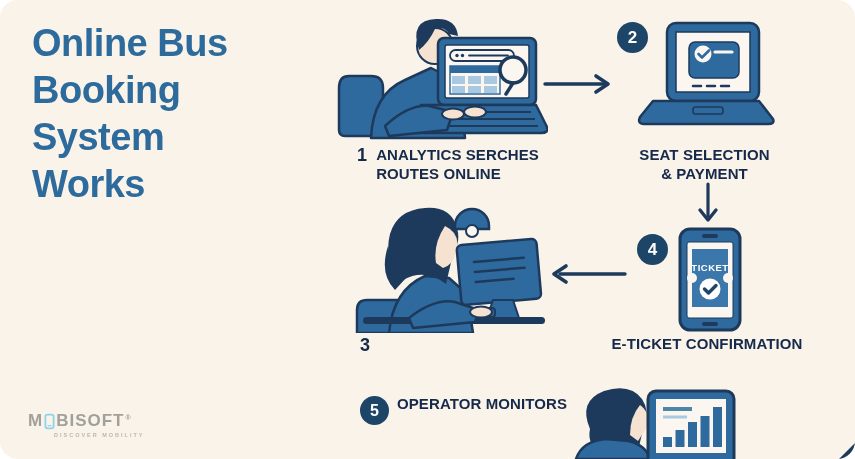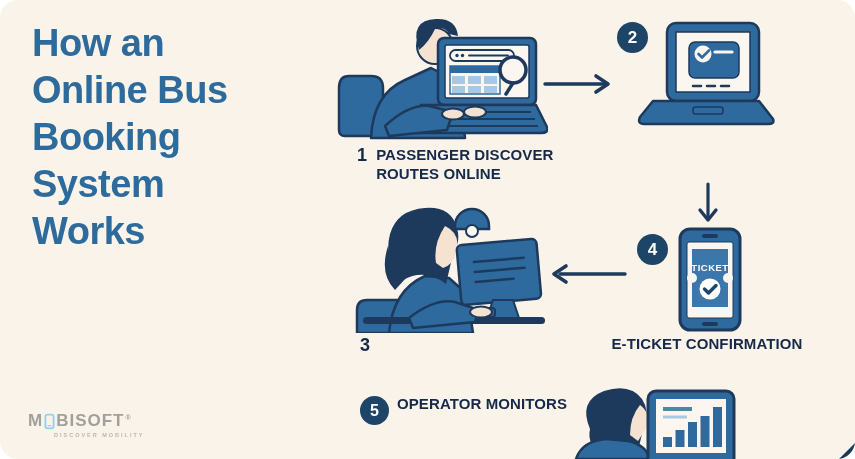--- a/index.html
+++ b/index.html
@@ -40,21 +40,20 @@
     border-style:solid;border-width:0 0 16px 16px;
     border-color:transparent transparent #1d3a5c transparent;
   }
 </style>
 </head>
 <body>
 
 <div class="canvas">
 
   <div class="abs title">
-    <span>How an</span>
     <span>Online Bus</span>
     <span>Booking</span>
     <span>System</span>
     <span>Works</span>
   </div>
 
   <svg class="abs" style="left:333px;top:8px;" width="215" height="135" viewBox="0 0 215 135">
     <path d="M16 68 Q6 68 6 80 L6 122 Q6 128 12 128 L50 128 L50 80 Q50 68 38 68 Z" fill="#2f6a9e" stroke="#1d3a5c" stroke-width="2.5"></path>
     <path d="M38 130 Q40 86 72 72 L98 60 L126 74 L132 130 Z" fill="#2f6a9e" stroke="#1d3a5c" stroke-width="2.5" stroke-linejoin="round"></path>
     <circle cx="102" cy="38" r="18" fill="#f6e2d0" stroke="#1d3a5c" stroke-width="2"></circle>
@@ -80,21 +79,21 @@
     <line x1="92" y1="111" x2="202" y2="111" stroke="#1d3a5c" stroke-width="2"></line>
     <line x1="89" y1="118" x2="205" y2="118" stroke="#1d3a5c" stroke-width="2"></line>
     <path d="M52 118 Q76 96 96 98 L120 104 L114 122 L56 128 Z" fill="#2f6a9e" stroke="#1d3a5c" stroke-width="2.5" stroke-linejoin="round"></path>
     <ellipse cx="120" cy="106" rx="11" ry="5.5" fill="#f6e2d0" stroke="#1d3a5c" stroke-width="2"></ellipse>
     <ellipse cx="142" cy="104" rx="11" ry="5.5" fill="#f6e2d0" stroke="#1d3a5c" stroke-width="2"></ellipse>
   </svg>
 
   <div class="abs step-label row" style="left:357px;top:145px;">
     <span class="num">1</span>
     <span class="lines">
-      <span>PASSENGER DISCOVER</span>
+      <span>ANALYTICS SERCHES</span>
       <span>ROUTES ONLINE</span>
     </span>
   </div>
 
   <svg class="abs" style="left:542px;top:72px;" width="80" height="24" viewBox="0 0 80 24">
     <line x1="3" y1="12" x2="62" y2="12" stroke="#1d3a5c" stroke-width="3.4" stroke-linecap="round"></line>
     <path d="M54 4 L66 12 L54 20" fill="none" stroke="#1d3a5c" stroke-width="3.6" stroke-linecap="round" stroke-linejoin="round"></path>
   </svg>
 
   <div class="badge" style="left:617px;top:22px;">2</div>
@@ -106,20 +105,24 @@
     <circle cx="66" cy="34" r="8.5" fill="#fbf7f0"></circle>
     <path d="M61.5 34 L65 37.5 L72 30.5" fill="none" stroke="#2f6a9e" stroke-width="2.6" stroke-linecap="round" stroke-linejoin="round"></path>
     <line x1="78" y1="32" x2="95" y2="32" stroke="#fbf7f0" stroke-width="3.2" stroke-linecap="round"></line>
     <line x1="56" y1="66" x2="64" y2="66" stroke="#1d3a5c" stroke-width="2.5" stroke-linecap="round"></line>
     <line x1="70" y1="66" x2="78" y2="66" stroke="#1d3a5c" stroke-width="2.5" stroke-linecap="round"></line>
     <line x1="84" y1="66" x2="92" y2="66" stroke="#1d3a5c" stroke-width="2.5" stroke-linecap="round"></line>
     <path d="M16 81 L122 81 L136 99 Q138 104 131 104 L7 104 Q0 104 3 97 Z" fill="#2f6a9e" stroke="#1d3a5c" stroke-width="2.5" stroke-linejoin="round"></path>
     <rect x="56" y="87" width="30" height="7" rx="2.5" fill="none" stroke="#1d3a5c" stroke-width="1.6"></rect>
   </svg>
 
+  <div class="abs step-label center" style="left:622px;top:145px;width:165px;">
+    <span>SEAT SELECTION</span>
+    <span>&amp; PAYMENT</span>
+  </div>
 
   <svg class="abs" style="left:696px;top:182px;" width="24" height="44" viewBox="0 0 24 44">
     <line x1="12" y1="2" x2="12" y2="34" stroke="#1d3a5c" stroke-width="3.2" stroke-linecap="round"></line>
     <path d="M4 28 L12 38 L20 28" fill="none" stroke="#1d3a5c" stroke-width="3.4" stroke-linecap="round" stroke-linejoin="round"></path>
   </svg>
 
   <div class="badge" style="left:637px;top:234px;">4</div>
 
   <svg class="abs" style="left:676px;top:226px;" width="68" height="107" viewBox="0 0 68 107">
     <rect x="4" y="3" width="60" height="101" rx="10" fill="#2f6a9e" stroke="#1d3a5c" stroke-width="3"></rect>

